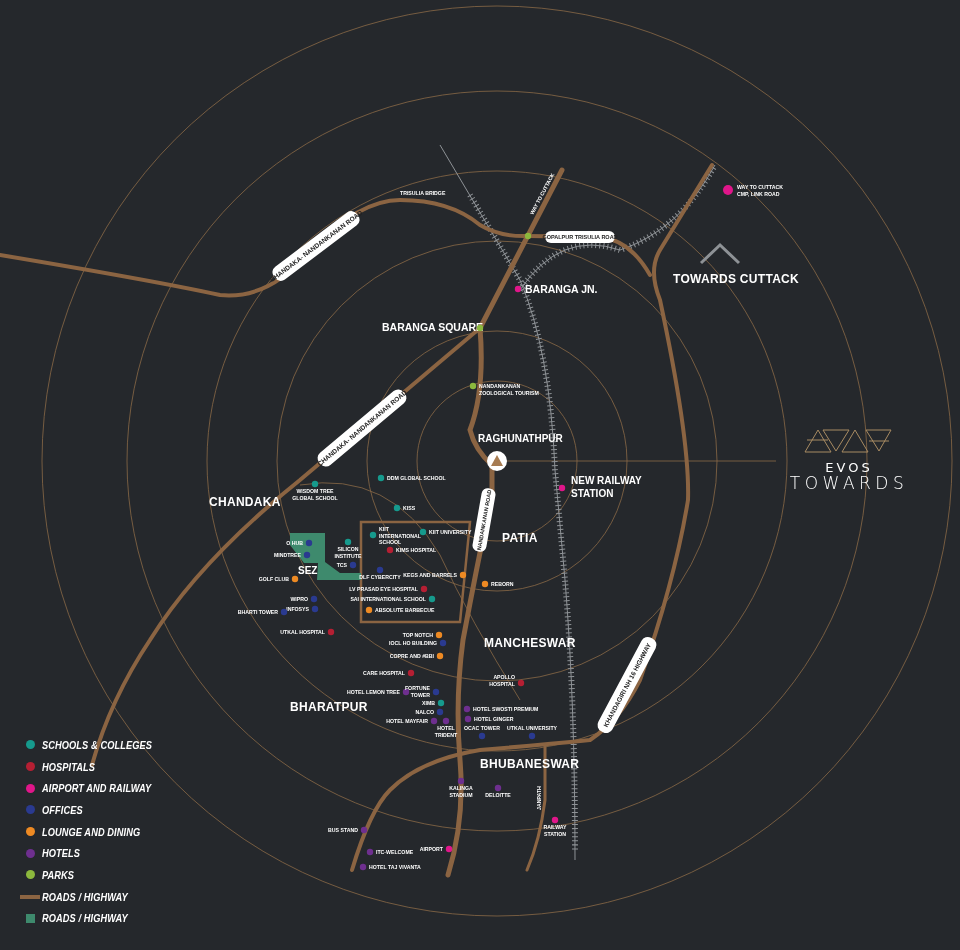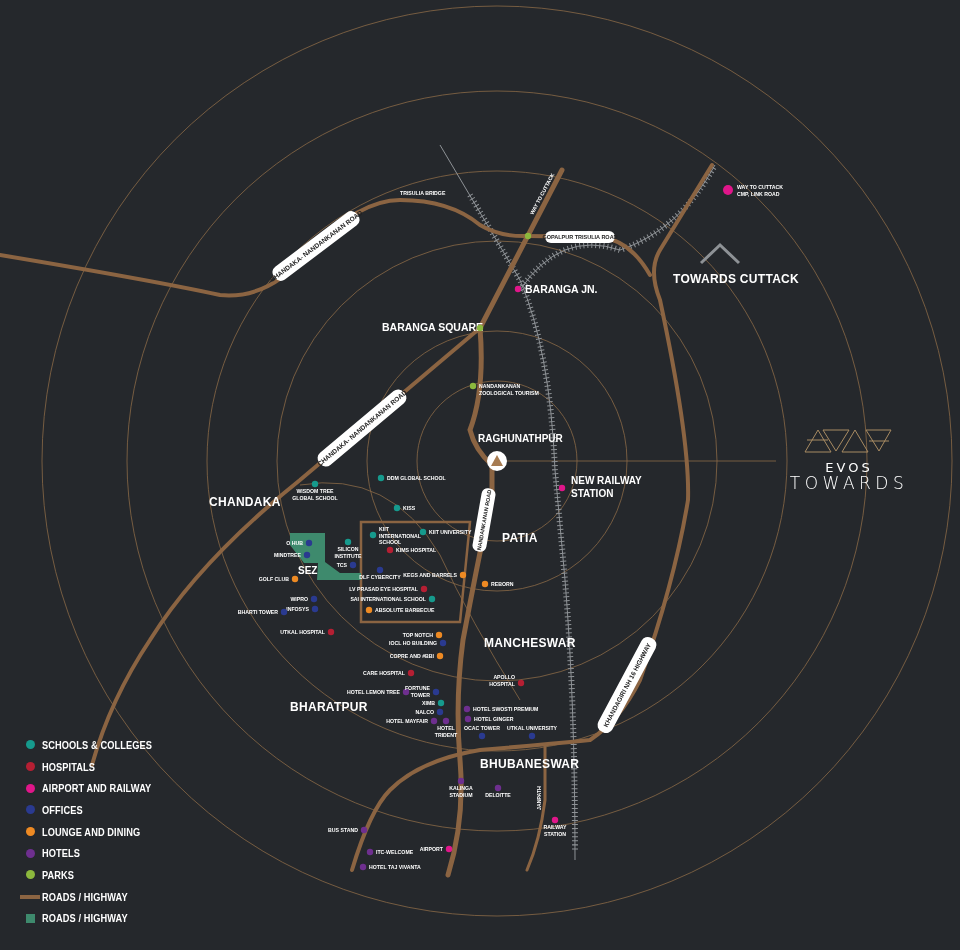--- a/index.html
+++ b/index.html
@@ -4,21 +4,21 @@
 <style>
   html, body { margin:0; padding:0; background:#25282c; }
   #stage { position:relative; width:960px; height:950px; background:#25282c; overflow:hidden; font-family:"DejaVu Sans Condensed","DejaVu Sans", sans-serif; }
   svg#map { position:absolute; left:0; top:0; width:960px; height:950px; }
   .t { fill:#ffffff; font-family:"Liberation Sans", sans-serif; font-weight:bold; }
   .t-sm { font-size:5.2px; }
   .t-md { font-size:8px; }
   .t-lg { font-size:12px; letter-spacing:0.3px; }
   .pill text { fill:#222; font-family:"Liberation Sans", sans-serif; font-weight:bold; font-size:6.5px; }
   .legend { position:absolute; left:18px; top:734px; }
-  .legend-row { display:flex; align-items:center; height:21.7px; }
+  .legend-row { display:flex; align-items:center; height:21.7px;font-style:italic; }
   .legend-sw { width:24px; display:flex; justify-content:center; }
   .dot { width:9px; height:9px; border-radius:50%; display:inline-block; }
   .legend-label { color:#fff; font-family:"Liberation Sans", sans-serif; font-weight:bold; font-size:10.5px; letter-spacing:0.1px; transform:scaleX(0.88); transform-origin:left center; }
   .brand { position:absolute; left:776px; top:426px; width:146px; text-align:center; }
   .brand-evos { color:#fff; font-family:"DejaVu Sans", sans-serif; font-size:13px; letter-spacing:3px; margin-top:4px; }
   .brand-alchemy { color:#fff; font-family:"DejaVu Sans", sans-serif; font-size:17px; letter-spacing:4.5px; font-weight:300; margin-top:-2px; }
 </style>
 </head>
 <body>
 

